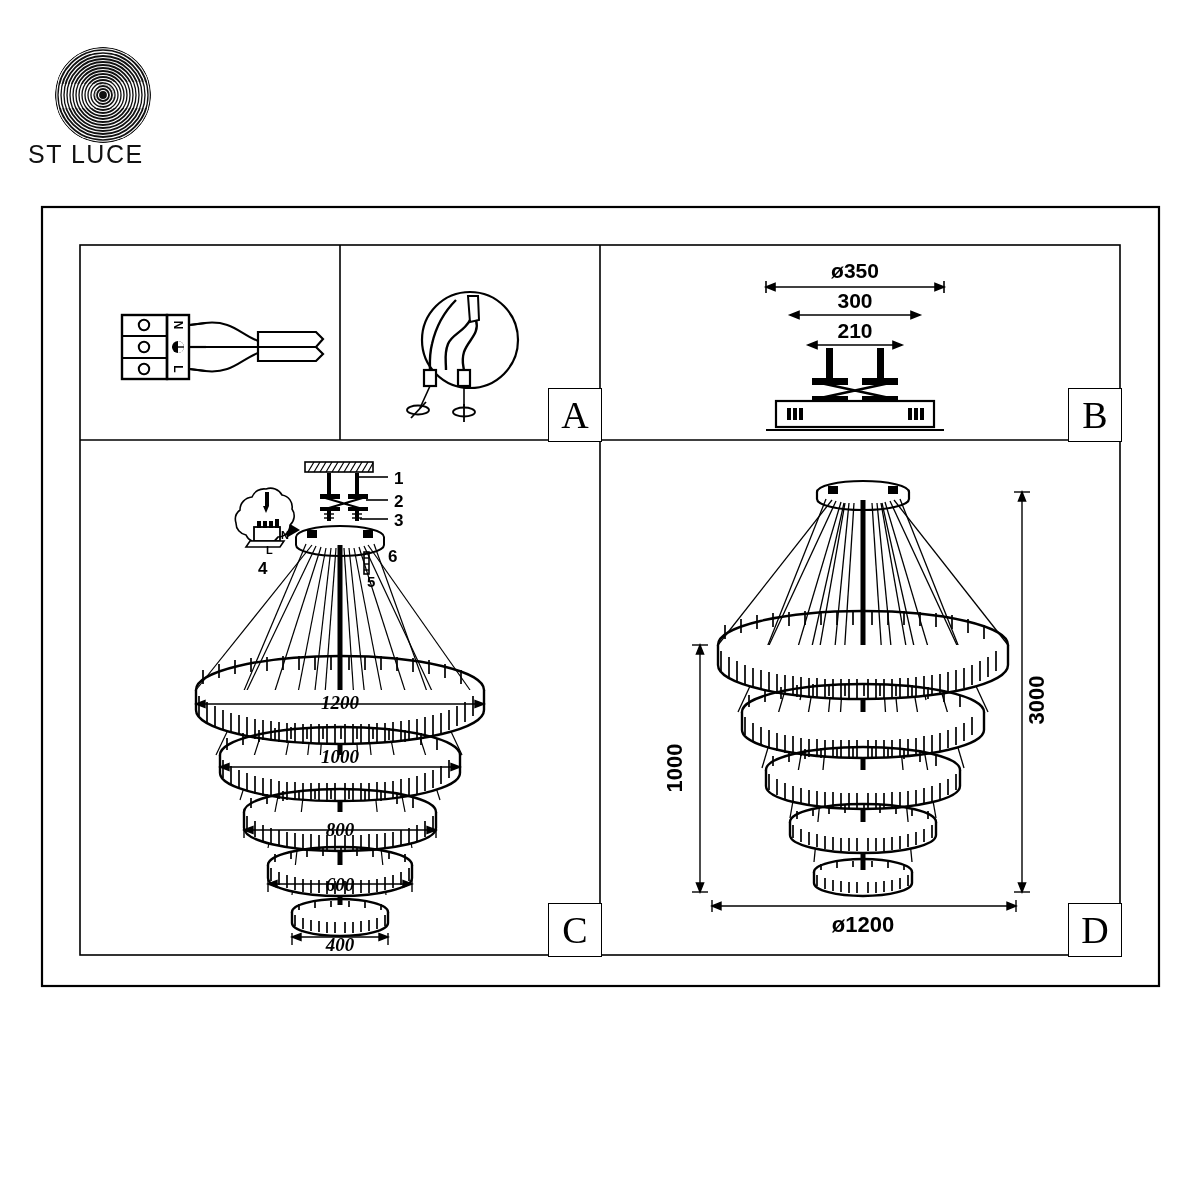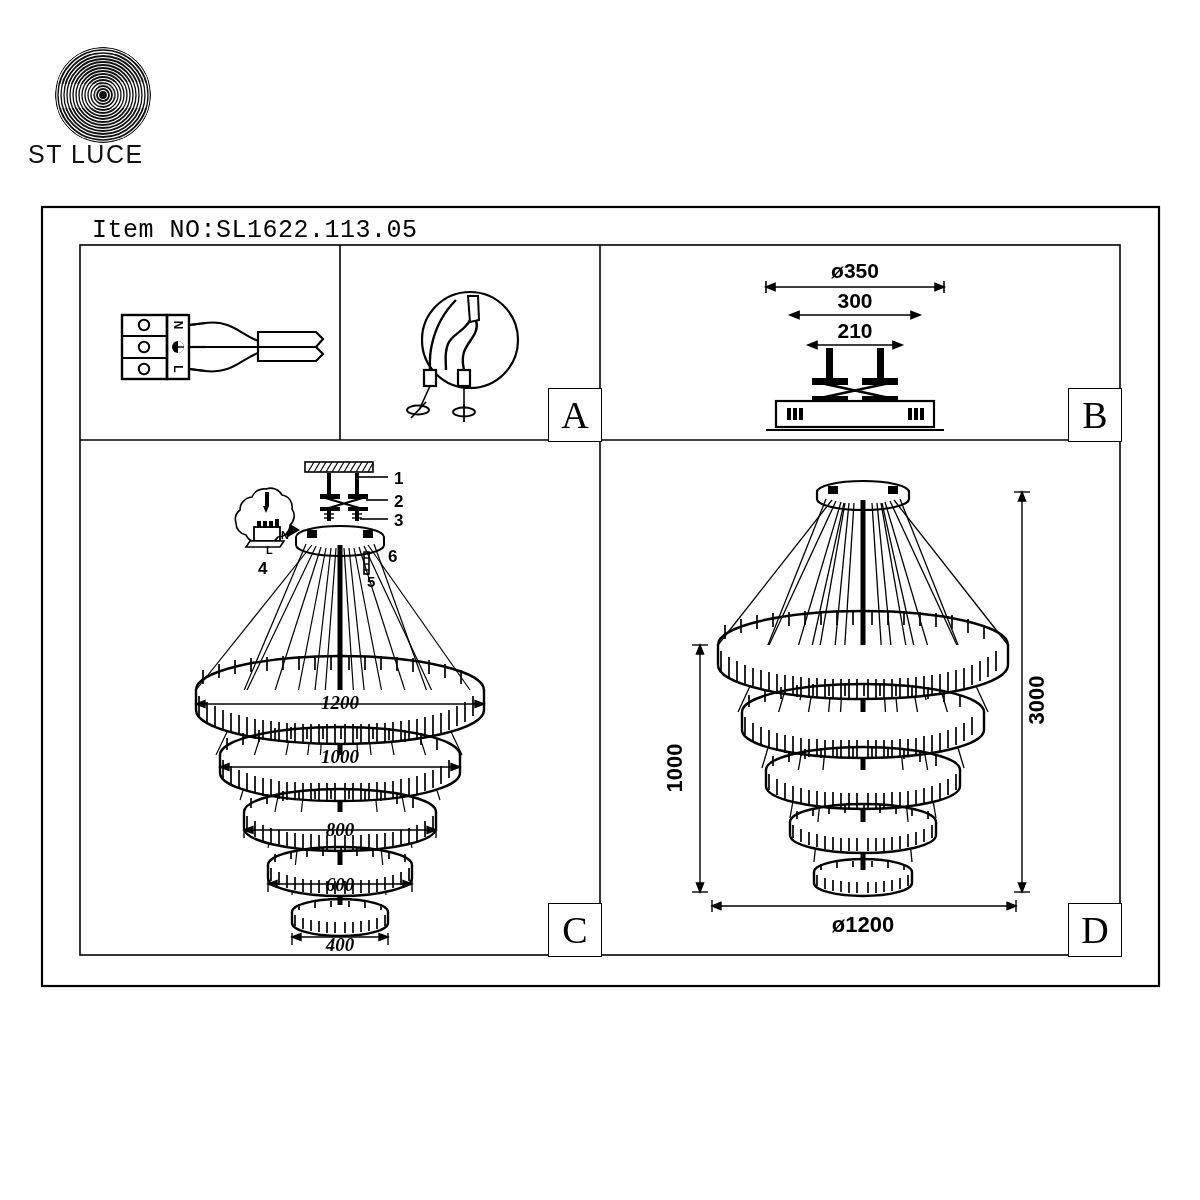--- a/index.html
+++ b/index.html
@@ -68,21 +68,20 @@
             <circle cx="65" cy="57" r="37.5"></circle>
           <circle cx="65" cy="57" r="40.5"></circle>
             <circle cx="65" cy="57" r="43.5"></circle>
           <circle cx="65" cy="57" r="46.5"></circle>
         </g>
       </g>
     </svg>
   </div>
   <div class="logo-text">ST LUCE</div>
 
-  <div class="item-no">Item NO:SL1622.113.05</div>
 
   <svg width="1200" height="1200" viewBox="0 0 1200 1200" style="position:absolute;left:0;top:0;">
 
     <rect x="42" y="207" width="1117" height="779" fill="none" stroke="#000" stroke-width="2.2"></rect>
 
     <rect x="80" y="245" width="1040" height="710" fill="none" stroke="#000" stroke-width="1.6"></rect>
     <line x1="80" y1="440" x2="1120" y2="440" stroke="#000" stroke-width="1.6"></line>
     <line x1="600" y1="245" x2="600" y2="955" stroke="#000" stroke-width="1.6"></line>
     <line x1="340" y1="245" x2="340" y2="440" stroke="#000" stroke-width="1.6"></line>
 

